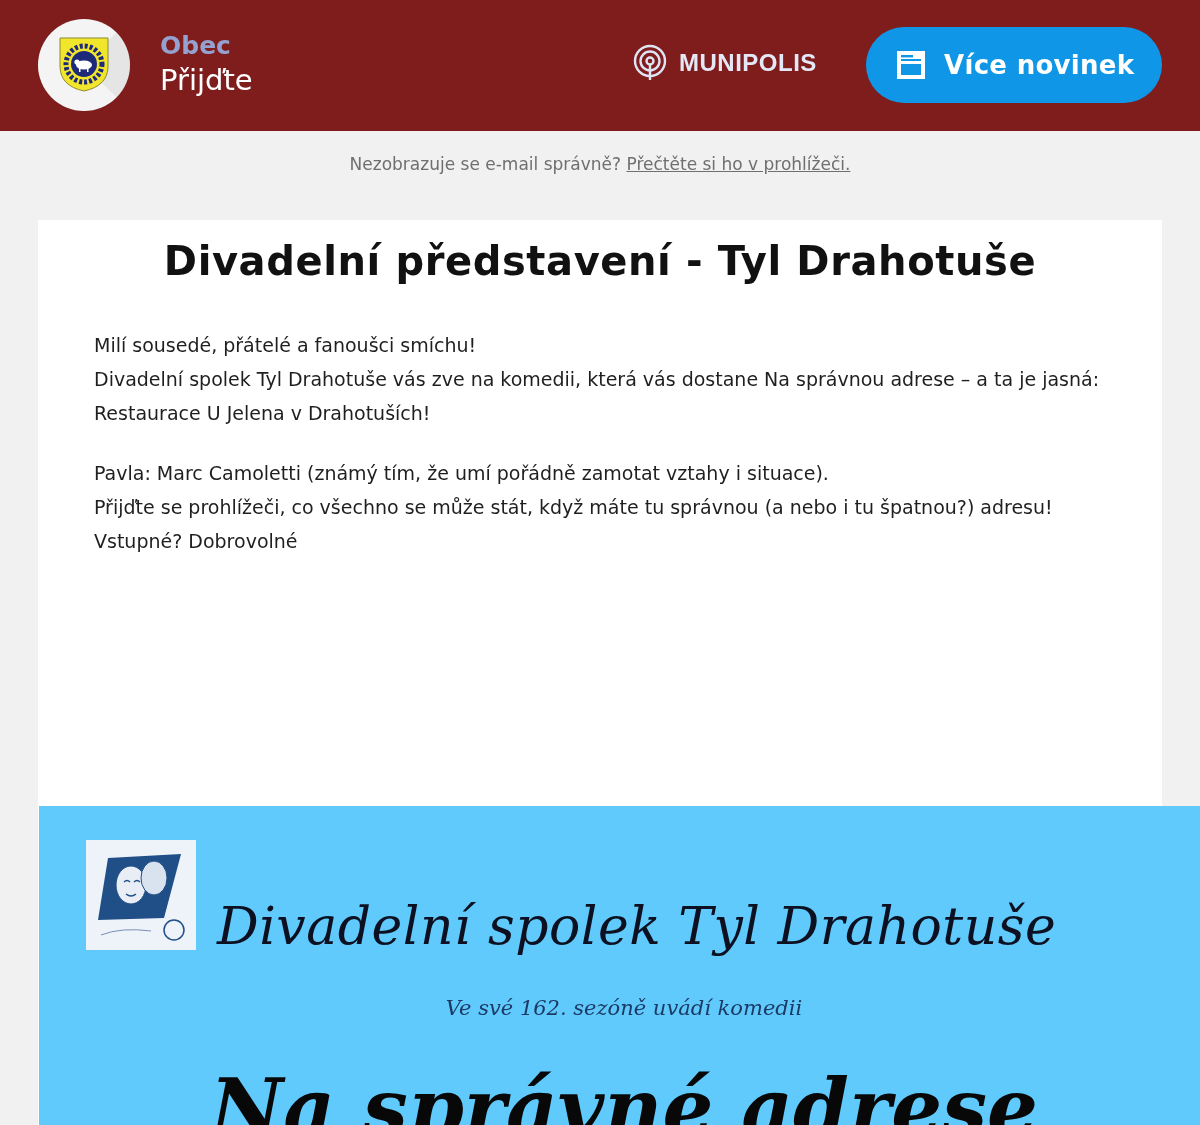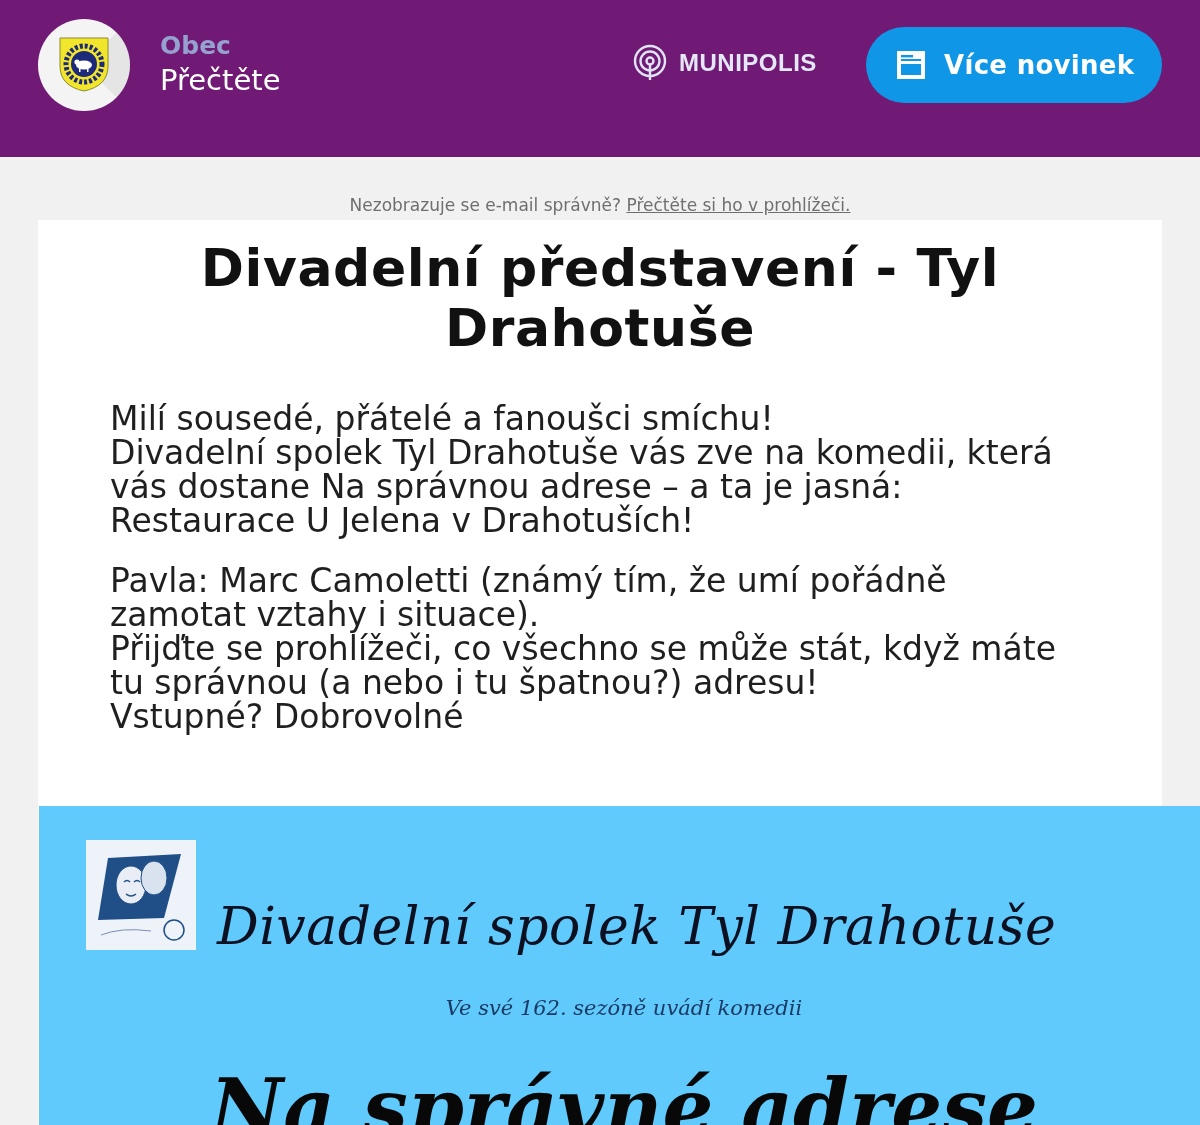--- a/index.html
+++ b/index.html
@@ -1,39 +1,39 @@
 <!DOCTYPE html>
 <html><head>
 <meta charset="utf-8">
 <style>
   * { box-sizing: border-box; margin: 0; padding: 0; }
   html, body { width: 1200px; height: 1125px; overflow: hidden; background: #f1f1f1; font-family: "DejaVu Sans", sans-serif; }
 
-  .header { height: 157px; background: #701a75; position: relative; }
+  .header { height: 131px; background: #7f1d1d; position: relative; }
   .logo-circle { position: absolute; left: 38px; top: 19px; width: 92px; height: 92px; border-radius: 50%; background: #f4f4f4; overflow: hidden; }
   .logo-circle::after { content: ""; position: absolute; left: 46px; top: 46px; width: 80px; height: 80px; background: rgba(0,0,0,0.06); transform: rotate(-45deg); transform-origin: 0 0; }
   .logo-circle svg { position: absolute; left: 20px; top: 17px; z-index: 1; }
   .brand { position: absolute; left: 160px; top: 30px; }
   .brand-obec { font-size: 25px; font-weight: bold; color: #95a1cf; line-height: 32px; }
   .brand-name { font-size: 29px; color: #ffffff; line-height: 36px; }
 
   .munipolis { position: absolute; left: 631px; top: 44px; display: flex; align-items: center; color: #e4e8f6; }
   .munipolis svg { margin-right: 10px; }
   .munipolis-label { font-family: "Liberation Sans", sans-serif; font-weight: bold; font-size: 24px; letter-spacing: 0.5px; }
 
   .more-btn { position: absolute; left: 866px; top: 27px; width: 296px; height: 76px; border-radius: 38px; background: #0f96e6; display: flex; align-items: center; padding-left: 30px; cursor: pointer; }
   .more-btn svg { margin-right: 18px; }
   .more-btn-label { color: #ffffff; font-weight: bold; font-size: 26px; letter-spacing: 0.3px; }
 
-  .notice { text-align: center; font-size: 17px; color: #6f6f6f; margin-top: 38px; height: 30px; }
+  .notice { text-align: center; font-size: 17px; color: #6f6f6f; margin-top: 23px; height: 30px; }
   .notice a { color: #6f6f6f; text-decoration: underline; }
 
   .card { position: absolute; left: 38px; top: 220px; width: 1124px; height: 905px; background: #ffffff; }
-  .title { text-align: center; font-size: 52px; font-weight: bold; color: #111; margin-top: 18px; letter-spacing: 0.6px; }
-  .content { padding: 0 72px; margin-top: 44px; color: #1f1f1f; font-size: 33px; line-height: 34px; }
+  .title { text-align: center; font-size: 40px; font-weight: bold; color: #111; margin-top: 18px; letter-spacing: 0.6px; }
+  .content { padding: 0 56px; margin-top: 44px; color: #1f1f1f; font-size: 19px; line-height: 34px; }
   .bullets { list-style: none; margin: 24px 0 26px 0; color: #666; }
   .bullets li { position: relative; padding-left: 36px; }
   .bullets li::before { content: ""; position: absolute; left: 0; top: 15px; width: 7px; height: 7px; border-radius: 50%; background: #777; }
 
   .poster { position: absolute; left: 1px; top: 586px; width: 1170px; height: 320px; background: #5fcafb; overflow: hidden; }
   .poster-logo { position: absolute; left: 47px; top: 34px; width: 110px; height: 110px; background: #eef3fa; }
   .poster-club { position: absolute; left: 178px; top: 90px; font-family: "DejaVu Serif", serif; font-style: italic; font-size: 52px; color: #0c1020; letter-spacing: 0.5px; }
   .poster-season { position: absolute; left: 0; width: 100%; top: 190px; text-align: center; font-family: "DejaVu Serif", serif; font-style: italic; font-size: 21px; color: #1c3a66; }
   .poster-play { position: absolute; left: 0; width: 100%; top: 255px; text-align: center; font-family: "DejaVu Serif", serif; font-style: italic; font-weight: bold; font-size: 80px; color: #080808; }
 </style>
@@ -47,21 +47,21 @@
       <circle cx="26" cy="28" r="18" fill="none" stroke="#1d2a7a" stroke-width="5" stroke-dasharray="3 2"></circle>
       <circle cx="26" cy="28" r="13" fill="#1d2a7a"></circle>
       <ellipse cx="26" cy="29" rx="8" ry="4.5" fill="#ffffff"></ellipse>
       <circle cx="19" cy="26" r="2.6" fill="#ffffff"></circle>
       <rect x="21" y="32" width="1.5" height="4" fill="#ffffff"></rect>
       <rect x="29" y="32" width="1.5" height="4" fill="#ffffff"></rect>
     </svg>
   </div>
   <div class="brand">
     <div class="brand-obec">Obec</div>
-    <div class="brand-name">Přečtěte</div>
+    <div class="brand-name">Přijďte</div>
   </div>
 
   <div class="munipolis">
     <svg width="38" height="38" viewBox="0 0 38 38" fill="none" stroke="#dfe4f5" stroke-width="2.4">
       <circle cx="19" cy="17" r="15"></circle>
       <circle cx="19" cy="17" r="9.5"></circle>
       <circle cx="19" cy="17" r="3.5"></circle>
       <line x1="19" y1="20.5" x2="19" y2="36"></line>
     </svg>
     <span class="munipolis-label">MUNIPOLIS</span>

